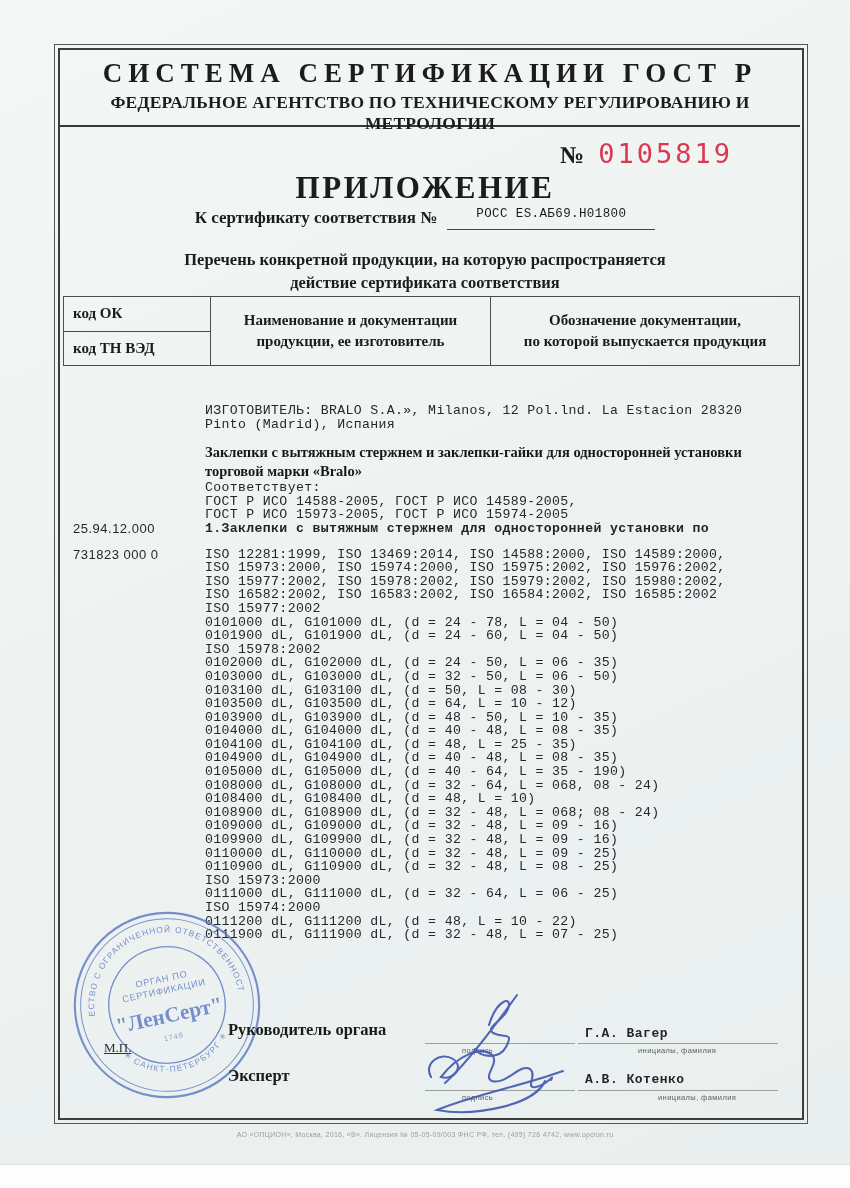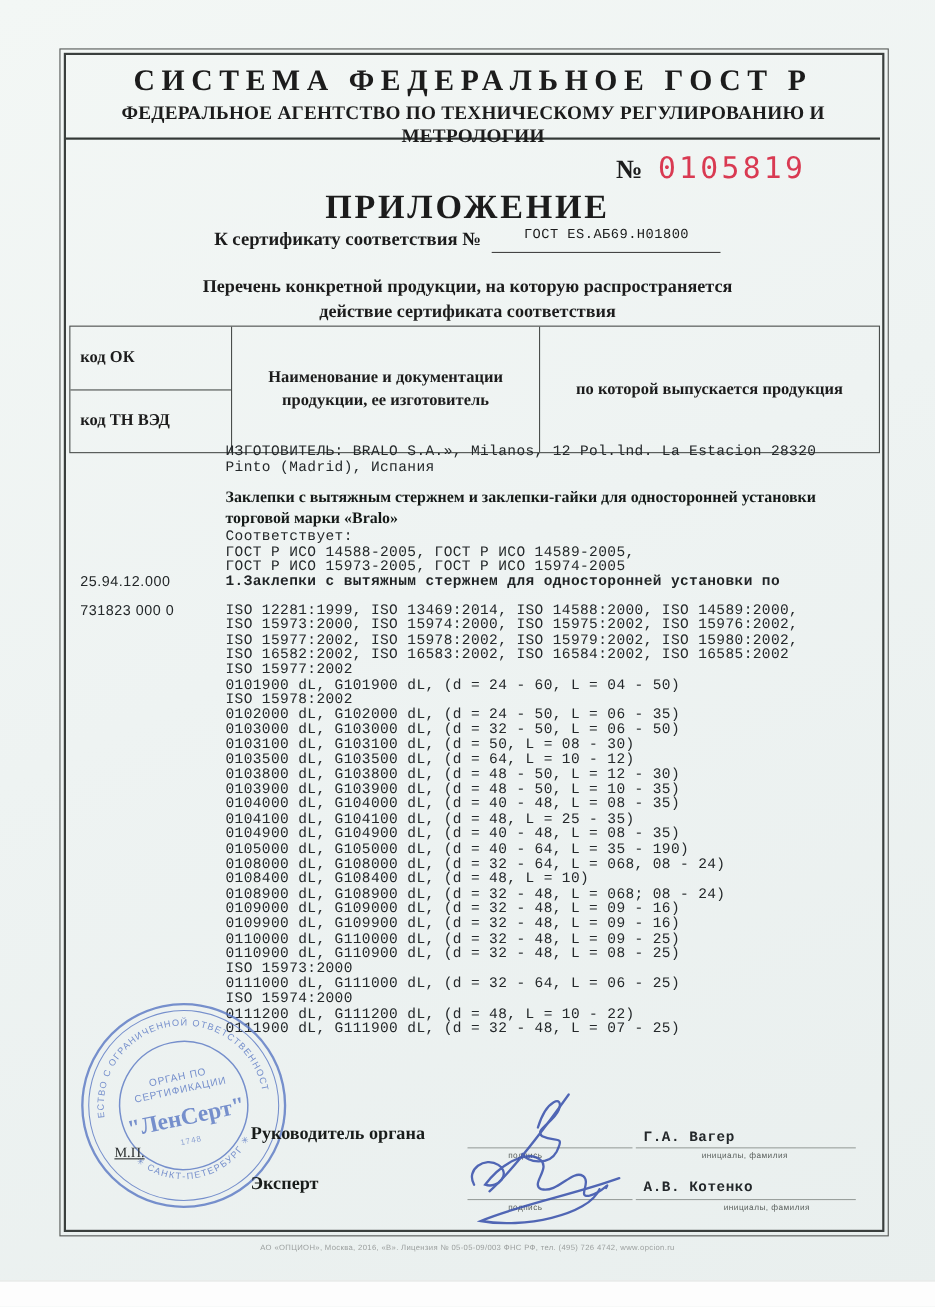--- a/index.html
+++ b/index.html
@@ -21,21 +21,21 @@
   .number-sign{font-size:24px;font-weight:bold;}
   .number-value{font-family:"DejaVu Sans Mono",monospace;font-size:27px;letter-spacing:3px;color:var(--accent-red,#d93a52);}
   
   .appendix-title{position:absolute;left:0;width:850px;top:170px;text-align:center;font-size:31px;font-weight:800;letter-spacing:2.5px;}
   .cert-line{position:absolute;left:0;width:850px;top:207px;display:flex;justify-content:center;align-items:flex-end;gap:10px;}
   .cert-label{font-size:17px;font-weight:bold;padding-bottom:2px;}
   .cert-value-wrap{border-bottom:1.2px solid #444;min-width:196px;text-align:center;padding:0 6px 4px 6px;}
   .cert-value{font-family:"Liberation Mono",monospace;font-size:12.5px;letter-spacing:0.4px;position:relative;top:-4px;}
   .products-subtitle{position:absolute;left:0;width:850px;top:248px;text-align:center;font-size:16.5px;font-weight:bold;line-height:23px;}
   
-  .spec-table{position:absolute;left:63px;top:296px;width:737px;height:116px;border:1.2px solid #4a4e4c;display:flex;box-sizing:border-box;}
+  .spec-table{position:absolute;left:63px;top:296px;width:737px;height:70px;border:1.2px solid #4a4e4c;display:flex;box-sizing:border-box;}
   .spec-col1{width:147px;border-right:1.2px solid #4a4e4c;display:flex;flex-direction:column;box-sizing:border-box;}
   .spec-col1 .cell{flex:1;display:flex;align-items:center;padding-left:9px;font-size:15px;font-weight:600;}
   .spec-col1 .cell:first-child{border-bottom:1.2px solid #4a4e4c;}
   .spec-col2{width:280px;border-right:1.2px solid #4a4e4c;box-sizing:border-box;}
   .spec-col3{flex:1;}
   .spec-col2,.spec-col3{display:flex;flex-direction:column;justify-content:center;text-align:center;font-size:15px;font-weight:600;line-height:21px;}
   
   .product-body{position:absolute;left:205px;top:404px;width:600px;}
   .bl{position:relative;white-space:pre;}
   .bl.mono{font-family:"Liberation Mono",monospace;font-size:13.2px;line-height:13.6px;letter-spacing:0.35px;color:#24282a;}
@@ -57,80 +57,81 @@
 </head>
 <body>
 
 <div class="page">
 
   <div class="frame-outer">
     <div class="frame-inner"></div>
   </div>
 
   <div class="header-box">
-    <div class="header-line1">СИСТЕМА ФЕДЕРАЛЬНОЕ ГОСТ Р</div>
+    <div class="header-line1">СИСТЕМА СЕРТИФИКАЦИИ ГОСТ Р</div>
     <div class="header-line2">ФЕДЕРАЛЬНОЕ АГЕНТСТВО ПО ТЕХНИЧЕСКОМУ РЕГУЛИРОВАНИЮ И МЕТРОЛОГИИ</div>
   </div>
 
   <div class="form-number">
     <span class="number-sign">№</span>
     <span class="number-value">0105819</span>
   </div>
 
   <div class="appendix-title">ПРИЛОЖЕНИЕ</div>
 
   <div class="cert-line">
     <span class="cert-label">К сертификату соответствия №</span>
     <span class="cert-value-wrap">
-      <span class="cert-value">ГОСТ ES.АБ69.Н01800</span>
+      <span class="cert-value">РОСС ES.АБ69.Н01800</span>
     </span>
   </div>
 
   <div class="products-subtitle">
     <div>Перечень конкретной продукции,  на которую распространяется</div>
     <div>действие сертификата соответствия</div>
   </div>
 
   <div class="spec-table">
     <div class="spec-col1">
       <div class="cell">код ОК</div>
       <div class="cell">код ТН ВЭД</div>
     </div>
     <div class="spec-col2">
       <div>Наименование и документации</div>
       <div>продукции, ее изготовитель</div>
     </div>
     <div class="spec-col3">
+      <div>Обозначение документации,</div>
       <div>по которой выпускается продукция</div>
     </div>
   </div>
 
   <div class="product-body">
       <div class="bl mono">ИЗГОТОВИТЕЛЬ: BRALO S.A.», Milanos, 12 Pol.lnd. La Estacion 28320</div>
       <div class="bl mono">Pinto (Madrid), Испания</div>
       <div class="bl blank"></div>
       <div class="bl serif">Заклепки с вытяжным стержнем и заклепки-гайки для односторонней установки</div>
       <div class="bl serif">торговой марки «Bralo»</div>
       <div class="bl mono">Соответствует:</div>
       <div class="bl mono">ГОСТ Р ИСО 14588-2005, ГОСТ Р ИСО 14589-2005,</div>
       <div class="bl mono">ГОСТ Р ИСО 15973-2005, ГОСТ Р ИСО 15974-2005</div>
       <div class="bl mono-bold">1.Заклепки с вытяжным стержнем для односторонней установки по<span class="lcode">25.94.12.000</span></div>
       <div class="bl blank"></div>
       <div class="bl mono">ISO 12281:1999, ISO 13469:2014, ISO 14588:2000, ISO 14589:2000,<span class="lcode">731823 000 0</span></div>
       <div class="bl mono">ISO 15973:2000, ISO 15974:2000, ISO 15975:2002, ISO 15976:2002,</div>
       <div class="bl mono">ISO 15977:2002, ISO 15978:2002, ISO 15979:2002, ISO 15980:2002,</div>
       <div class="bl mono">ISO 16582:2002, ISO 16583:2002, ISO 16584:2002, ISO 16585:2002</div>
       <div class="bl mono">ISO 15977:2002</div>
+      <div class="bl mono">0101000 dL, G101000 dL, (d = 24 - 78, L = 04 - 50)</div>
       <div class="bl mono">0101900 dL, G101900 dL, (d = 24 - 60, L = 04 - 50)</div>
       <div class="bl mono">ISO 15978:2002</div>
       <div class="bl mono">0102000 dL, G102000 dL, (d = 24 - 50, L = 06 - 35)</div>
       <div class="bl mono">0103000 dL, G103000 dL, (d = 32 - 50, L = 06 - 50)</div>
       <div class="bl mono">0103100 dL, G103100 dL, (d = 50, L = 08 - 30)</div>
       <div class="bl mono">0103500 dL, G103500 dL, (d = 64, L = 10 - 12)</div>
-      <div class="bl mono">0103800 dL, G103800 dL, (d = 48 - 50, L = 12 - 30)</div>
       <div class="bl mono">0103900 dL, G103900 dL, (d = 48 - 50, L = 10 - 35)</div>
       <div class="bl mono">0104000 dL, G104000 dL, (d = 40 - 48, L = 08 - 35)</div>
       <div class="bl mono">0104100 dL, G104100 dL, (d = 48, L = 25 - 35)</div>
       <div class="bl mono">0104900 dL, G104900 dL, (d = 40 - 48, L = 08 - 35)</div>
       <div class="bl mono">0105000 dL, G105000 dL, (d = 40 - 64, L = 35 - 190)</div>
       <div class="bl mono">0108000 dL, G108000 dL, (d = 32 - 64, L = 068, 08 - 24)</div>
       <div class="bl mono">0108400 dL, G108400 dL, (d = 48, L = 10)</div>
       <div class="bl mono">0108900 dL, G108900 dL, (d = 32 - 48, L = 068; 08 - 24)</div>
       <div class="bl mono">0109000 dL, G109000 dL, (d = 32 - 48, L = 09 - 16)</div>
       <div class="bl mono">0109900 dL, G109900 dL, (d = 32 - 48, L = 09 - 16)</div>

